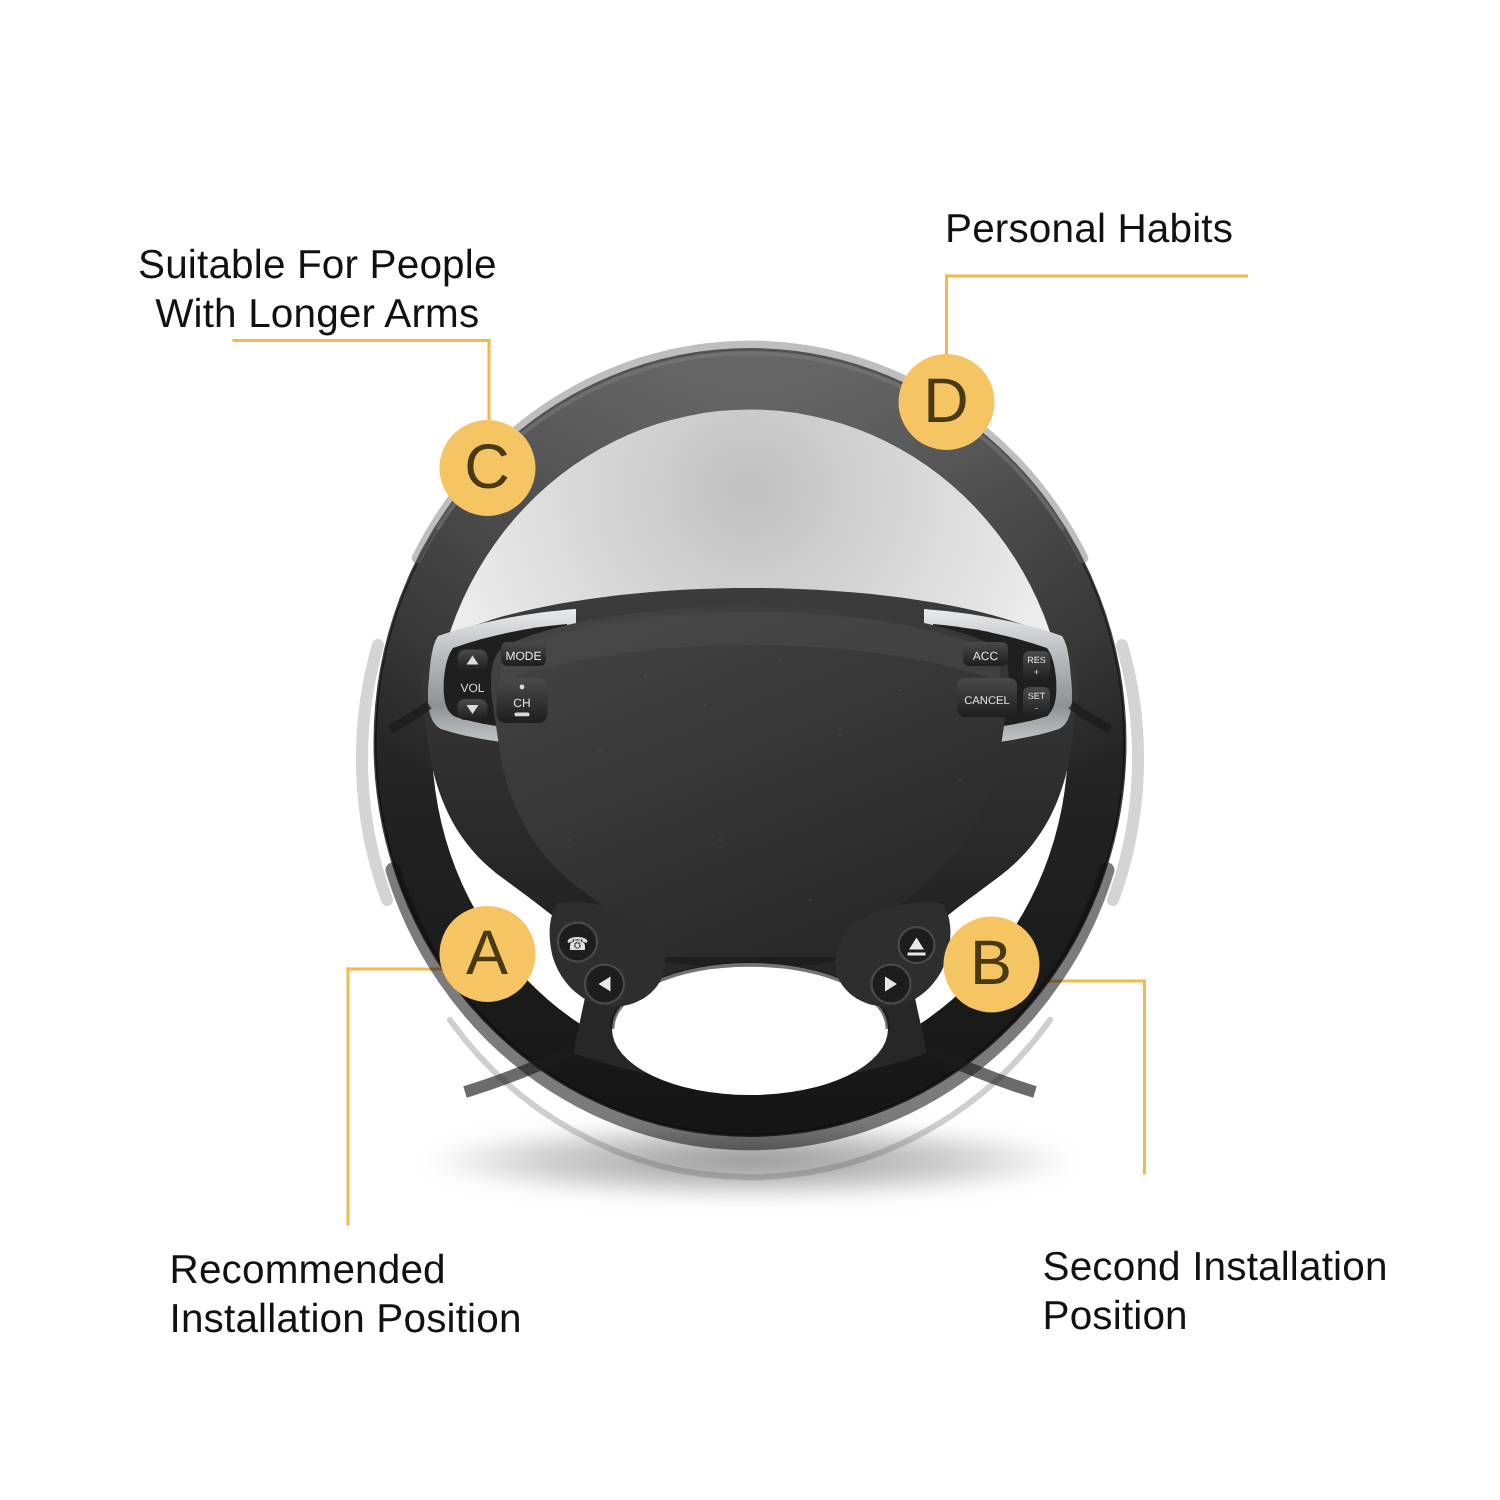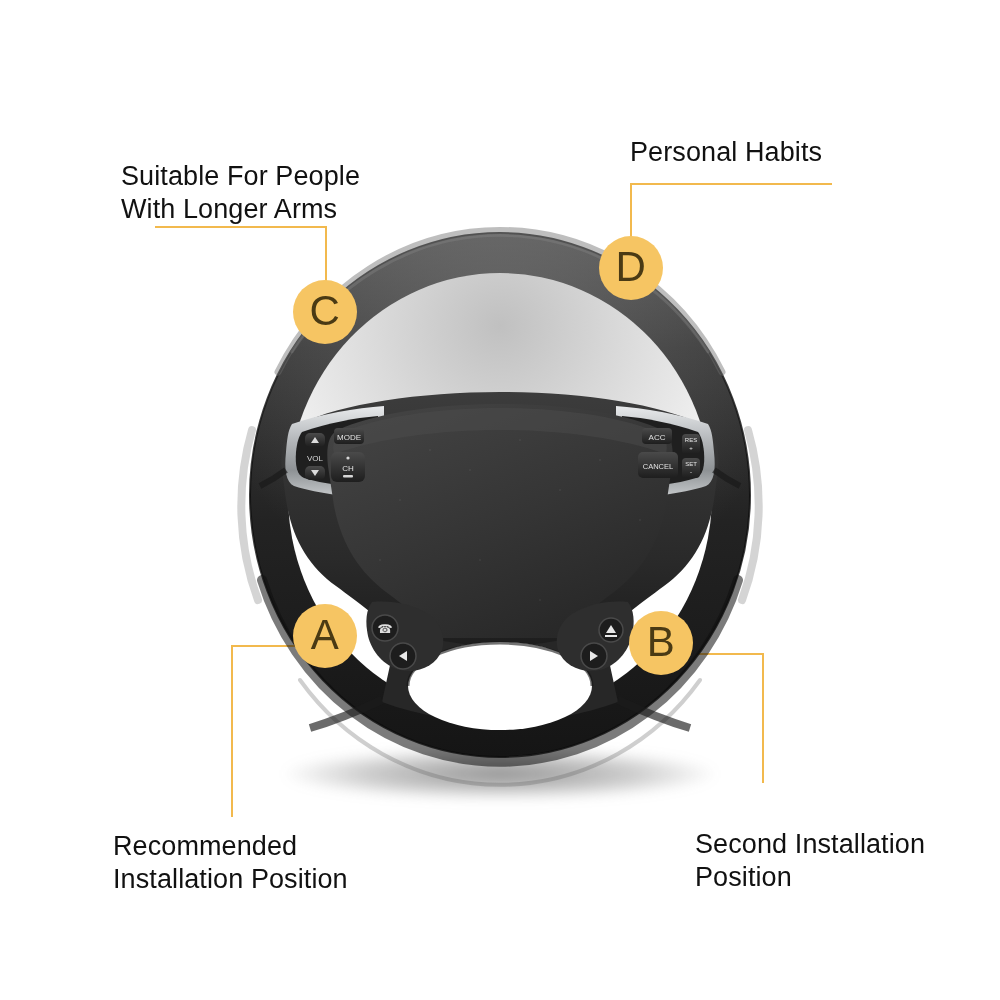--- a/index.html
+++ b/index.html
@@ -25,21 +25,21 @@
 
   .callout-text {
     position: absolute;
     font-family: "Liberation Sans", sans-serif;
     font-size: 27px;
     line-height: 33px;
     color: #111111;
     white-space: pre-line;
     letter-spacing: 0.1px;
   }
-  .callout-text.c-suitable { left: 92px;  top: 160px; text-align: left; margin-left: 29px; }
+  .callout-text.c-suitable { left: 92px;  top: 160px; text-align: center; }
   .callout-text.c-personal { left: 630px; top: 136px; text-align: left; }
   .callout-text.c-recommended { left: 113px; top: 830px; text-align: left; }
   .callout-text.c-second { left: 695px; top: 808px; text-align: left; margin-top: 20px; }
 
   .leader {
     position: absolute;
     background: transparent;
   }
   .leader.h { height: 0; border-top: 2px solid #F2B94D; }
   .leader.v { width: 0;  border-left: 2px solid #F2B94D; }

